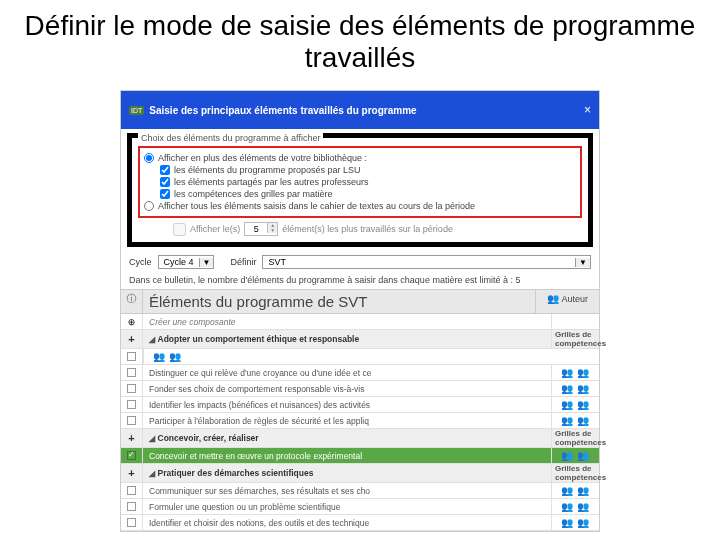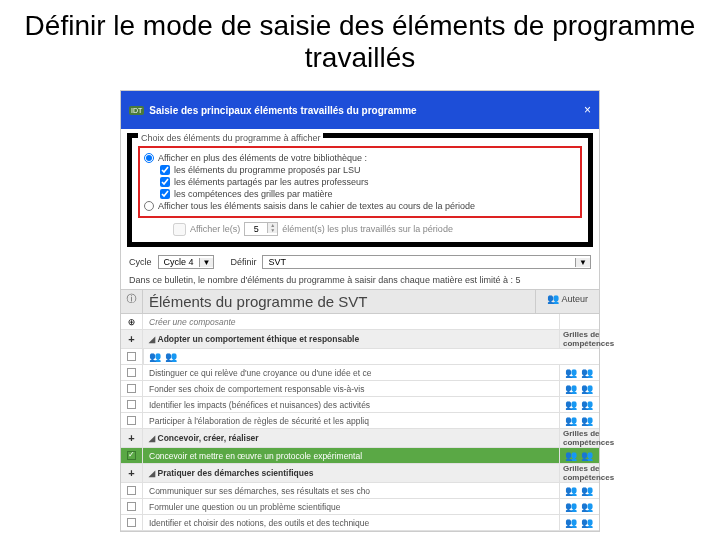--- a/index.html
+++ b/index.html
@@ -30,21 +30,21 @@
   .note { padding: 2px 8px 4px; font-size: 9px; color: #444; }
   .table { border-top: 1px solid #ccc; }
   .thead { display: flex; background: #e8e8e8; border-bottom: 1px solid #ccc; }
   .thead .c1 { width: 22px; border-right: 1px solid #ccc; text-align: center; font-size: 10px; padding: 2px 0; color: #555; cursor: pointer; }
   .thead .c2 { flex: 1; padding: 3px 6px; font-size: 15px; color: #444; }
   .thead .c3 { width: 64px; border-left: 1px solid #ccc; text-align: center; padding: 3px 0; font-size: 9px; color: #444; }
   .thead .c3 .ppl { font-size: 10px; }
   .row { display: flex; border-bottom: 1px solid #e0e0e0; min-height: 16px; align-items: stretch; }
   .row .c1 { width: 22px; border-right: 1px solid #e0e0e0; display: flex; align-items: center; justify-content: center; }
   .row .c2 { flex: 1; padding: 2px 6px; font-size: 8.5px; color: #555; display: flex; align-items: center; overflow: hidden; white-space: nowrap; }
-  .row .c3 { width: 40px; border-left: 1px solid #e0e0e0; display: flex; align-items: center; justify-content: center; gap: 3px; }
+  .row .c3 { width: 48px; border-left: 1px solid #e0e0e0; display: flex; align-items: center; justify-content: center; gap: 3px; }
   .row.create .c2 { color: #777; font-style: italic; }
   .row.group { background: #eee; font-weight: bold; }
   .row.group .c2 { color: #333; }
   .row.sel { background: #5aa845; }
   .row.sel .c2 { color: #fff; }
   .plus { font-weight: bold; font-size: 11px; color: #333; }
   .tri { font-size: 8px; color: #555; }
   .chk { width: 9px; height: 9px; border: 1px solid #999; background: #fff; }
   .chk.on { background: #5aa845; border-color: #3a7a2e; position: relative; }
   .chk.on::after { content: "✓"; color: #fff; font-size: 8px; position: absolute; top: -2px; left: 0; }

